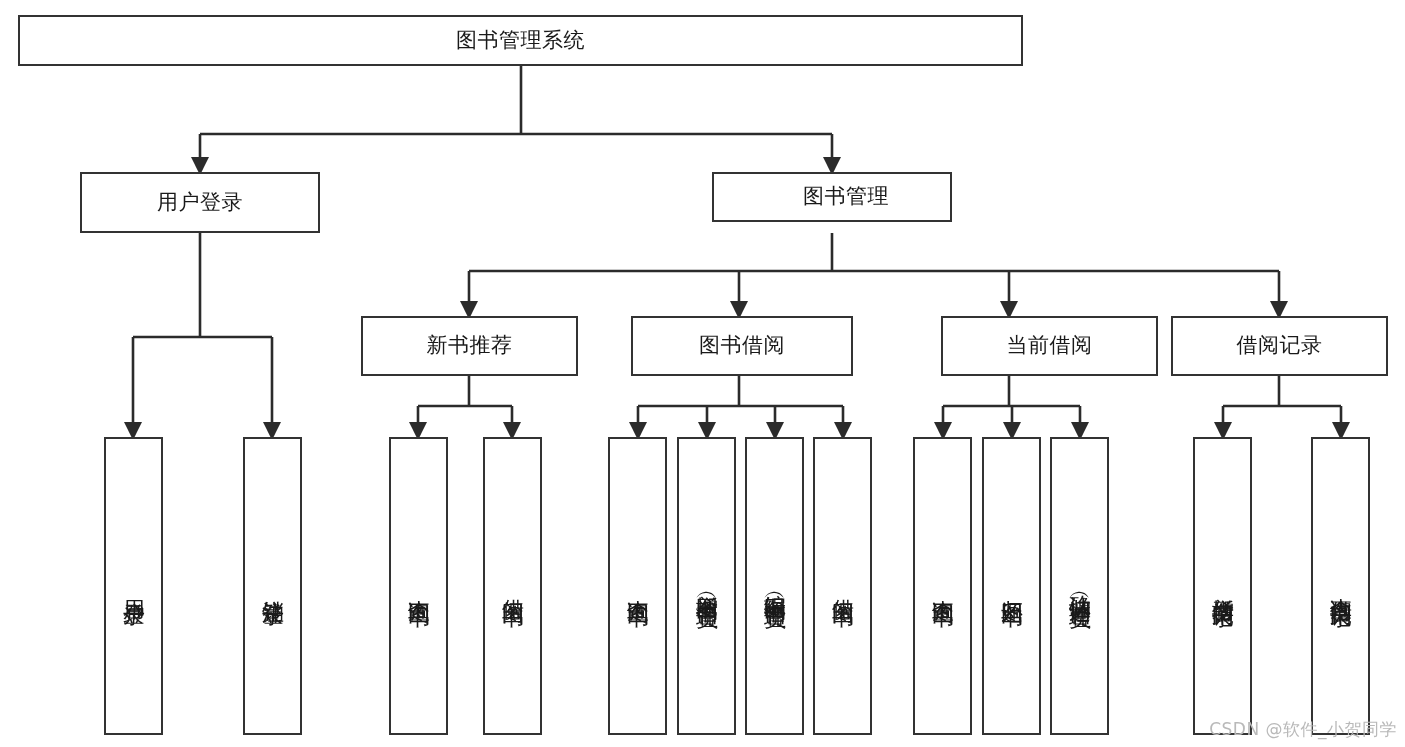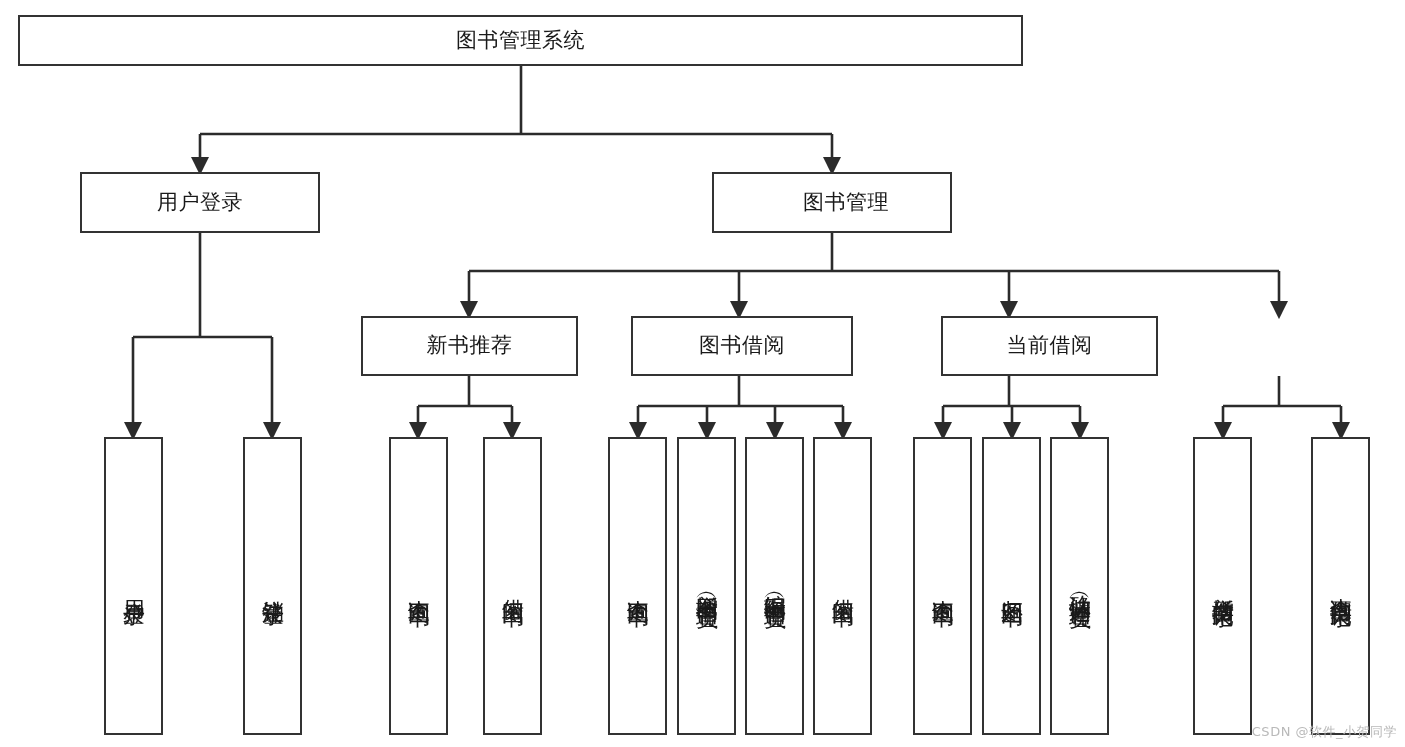--- a/index.html
+++ b/index.html
@@ -51,21 +51,21 @@
     font-size: 22px;
     line-height: 1.22;
     letter-spacing: 2px;
     white-space: nowrap;
     max-height: 290px;
   }
   .watermark {
     position: absolute;
     right: 8px;
     bottom: 6px;
-    font-size: 13px;
+    font-size: 17px;
     color: #b9b9b9;
     letter-spacing: 0.5px;
     white-space: nowrap;
     pointer-events: none;
   }
 </style>
 </head>
 <body>
 
 <div id="diagram-canvas">
@@ -120,32 +120,35 @@
     </g>
   </svg>
 
   <div class="node horiz" style="left:18px; top:15px; width:1005px; height:51px;">
     <span class="node-label">图书管理系统</span>
   </div>
 
   <div class="node horiz" style="left:80px; top:172px; width:240px; height:61px;">
     <span class="node-label">用户登录</span>
   </div>
-  <div class="node horiz" style="left:712px; top:172px; width:240px; height:61px;padding-left:28px;">
+  <div class="node horiz" style="left:712px; top:172px; width:240px; height:50px;padding-left:28px;">
     <span class="node-label">图书管理</span>
   </div>
 
   <div class="node horiz" style="left:361px; top:316px; width:217px; height:60px;">
     <span class="node-label">新书推荐</span>
   </div>
   <div class="node horiz" style="left:631px; top:316px; width:222px; height:60px;">
     <span class="node-label">图书借阅</span>
   </div>
   <div class="node horiz" style="left:941px; top:316px; width:217px; height:60px;">
     <span class="node-label">当前借阅</span>
+  </div>
+  <div class="node horiz" style="left:1171px; top:316px; width:217px; height:60px;">
+    <span class="node-label">借阅记录</span>
   </div>
 
   <div class="node vert" style="left:104px; top:437px; width:59px; height:298px;">
     <span class="node-label">用户登录</span>
   </div>
   <div class="node vert" style="left:243px; top:437px; width:59px; height:298px;">
     <span class="node-label">注销登录</span>
   </div>
 
   <div class="node vert" style="left:389px; top:437px; width:59px; height:298px;">

